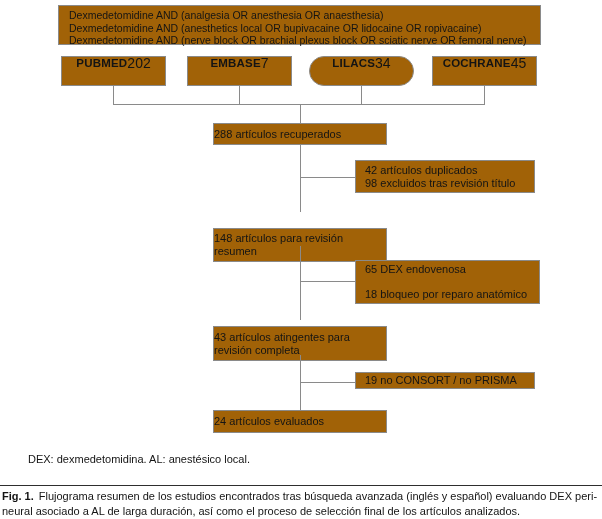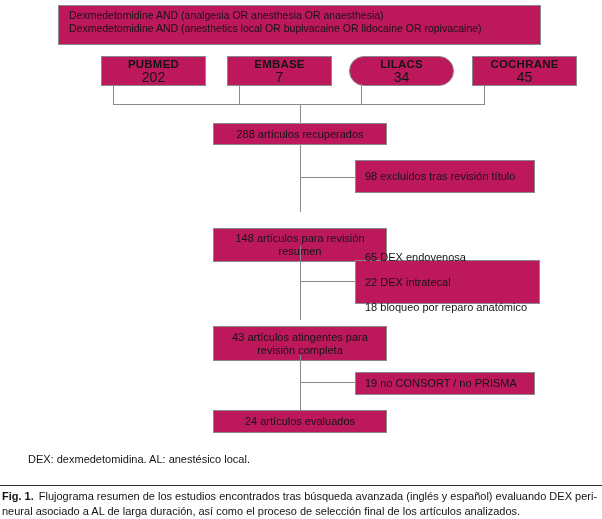--- a/index.html
+++ b/index.html
@@ -6,42 +6,43 @@
     --border:#8a8a8a; --line:#8a8a8a; --text:#141414; --rule:#2e2e2e; --bg:#ffffff;
   }
   html,body{margin:0;padding:0;background:var(--bg);}
   .figure{
     position:relative; width:602px; height:519px; background:var(--bg);
     font-family:"Liberation Sans","DejaVu Sans",sans-serif; color:var(--text);
     overflow:hidden;
   }
   .box{
     position:absolute; box-sizing:border-box; border:1px solid var(--border);
-    background:#be185d; font-size:11px; line-height:13px; color:var(--text);
+    background:#a16207; font-size:11px; line-height:13px; color:var(--text);
   }
   .query{ padding:3px 0 0 10px; font-size:10.5px; line-height:12.6px; }
-  .db{ display:flex; flex-direction:column; justify-content:center; text-align:center;margin-left:40px; }
+  .db{ display:flex; flex-direction:row; justify-content:center; text-align:center; }
   .db-name{ font-weight:bold; font-size:11.5px; line-height:13px; letter-spacing:.2px; }
   .db-count{ font-size:14px; line-height:13px; }
-  .main{ display:flex; flex-direction:column; justify-content:center; align-items:center; text-align:center; }
+  .main{ display:flex; flex-direction:column; justify-content:center; align-items:flex-start; text-align:center; }
   .side{ display:flex; flex-direction:column; justify-content:center; padding-left:9px; }
   .cline{ position:absolute; background:var(--line); }
   .footnote{ position:absolute; left:28px; top:454px; font-size:11px; line-height:11px; color:var(--text); }
   .rule{ position:absolute; left:0; top:485px; width:602px; height:1px; background:var(--rule); }
   .caption{ position:absolute; left:2px; top:489px; width:600px; font-size:11px; line-height:14.5px; white-space:nowrap; }
   .cap-label{ font-weight:bold; margin-right:5px; }
 </style>
 </head>
 <body>
 
 <div class="figure">
 
   <div class="box query" style="left:58px; top:5px; width:483px; height:40px;">
     <div>Dexmedetomidine AND (analgesia OR anesthesia OR anaesthesia)</div>
     <div>Dexmedetomidine AND (anesthetics local OR bupivacaine OR lidocaine OR ropivacaine)</div>
+    <div>Dexmedetomidine AND (nerve block OR brachial plexus block OR sciatic nerve OR femoral nerve)</div>
   </div>
 
   <div class="box db" style="left:61px; top:56px; width:105px; height:30px;">
     <div class="db-name">PUBMED</div>
     <div class="db-count">202</div>
   </div>
   <div class="box db" style="left:187px; top:56px; width:105px; height:30px;">
     <div class="db-name">EMBASE</div>
     <div class="db-count">7</div>
   </div>
@@ -62,46 +63,46 @@
   <div class="cline" style="left:300px; top:104px; width:1px; height:19px;"></div>
 
   <div class="box main" style="left:213px; top:123px; width:174px; height:22px;">
     <div>288 artículos recuperados</div>
   </div>
 
   <div class="cline" style="left:300px; top:145px; width:1px; height:67px;"></div>
   <div class="cline" style="left:300px; top:177px; width:55px; height:1px;"></div>
 
   <div class="box side" style="left:355px; top:160px; width:180px; height:33px;">
+    <div>42 artículos duplicados</div>
     <div>98 excluidos tras revisión título</div>
   </div>
 
   <div class="box main" style="left:213px; top:228px; width:174px; height:34px;">
     <div>148 artículos para revisión</div>
     <div>resumen</div>
   </div>
 
   <div class="cline" style="left:300px; top:246px; width:1px; height:74px;"></div>
   <div class="cline" style="left:300px; top:281px; width:55px; height:1px;"></div>
 
   <div class="box side" style="left:355px; top:260px; width:185px; height:44px;gap:12px;">
     <div>65 DEX endovenosa</div>
-    <div>22 DEX intratecal</div>
     <div>18 bloqueo por reparo anatómico</div>
   </div>
 
   <div class="box main" style="left:213px; top:326px; width:174px; height:35px;">
     <div>43 artículos atingentes para</div>
     <div>revisión completa</div>
   </div>
 
   <div class="cline" style="left:300px; top:355px; width:1px; height:55px;"></div>
   <div class="cline" style="left:300px; top:382px; width:55px; height:1px;"></div>
 
-  <div class="box side" style="left:355px; top:372px; width:180px; height:23px;">
+  <div class="box side" style="left:355px; top:372px; width:180px; height:17px;">
     <div>19 no CONSORT / no PRISMA</div>
   </div>
 
   <div class="box main" style="left:213px; top:410px; width:174px; height:23px;">
     <div>24 artículos evaluados</div>
   </div>
 
   <div class="footnote">DEX: dexmedetomidina. AL: anestésico local.</div>
 
   <div class="rule"></div>

